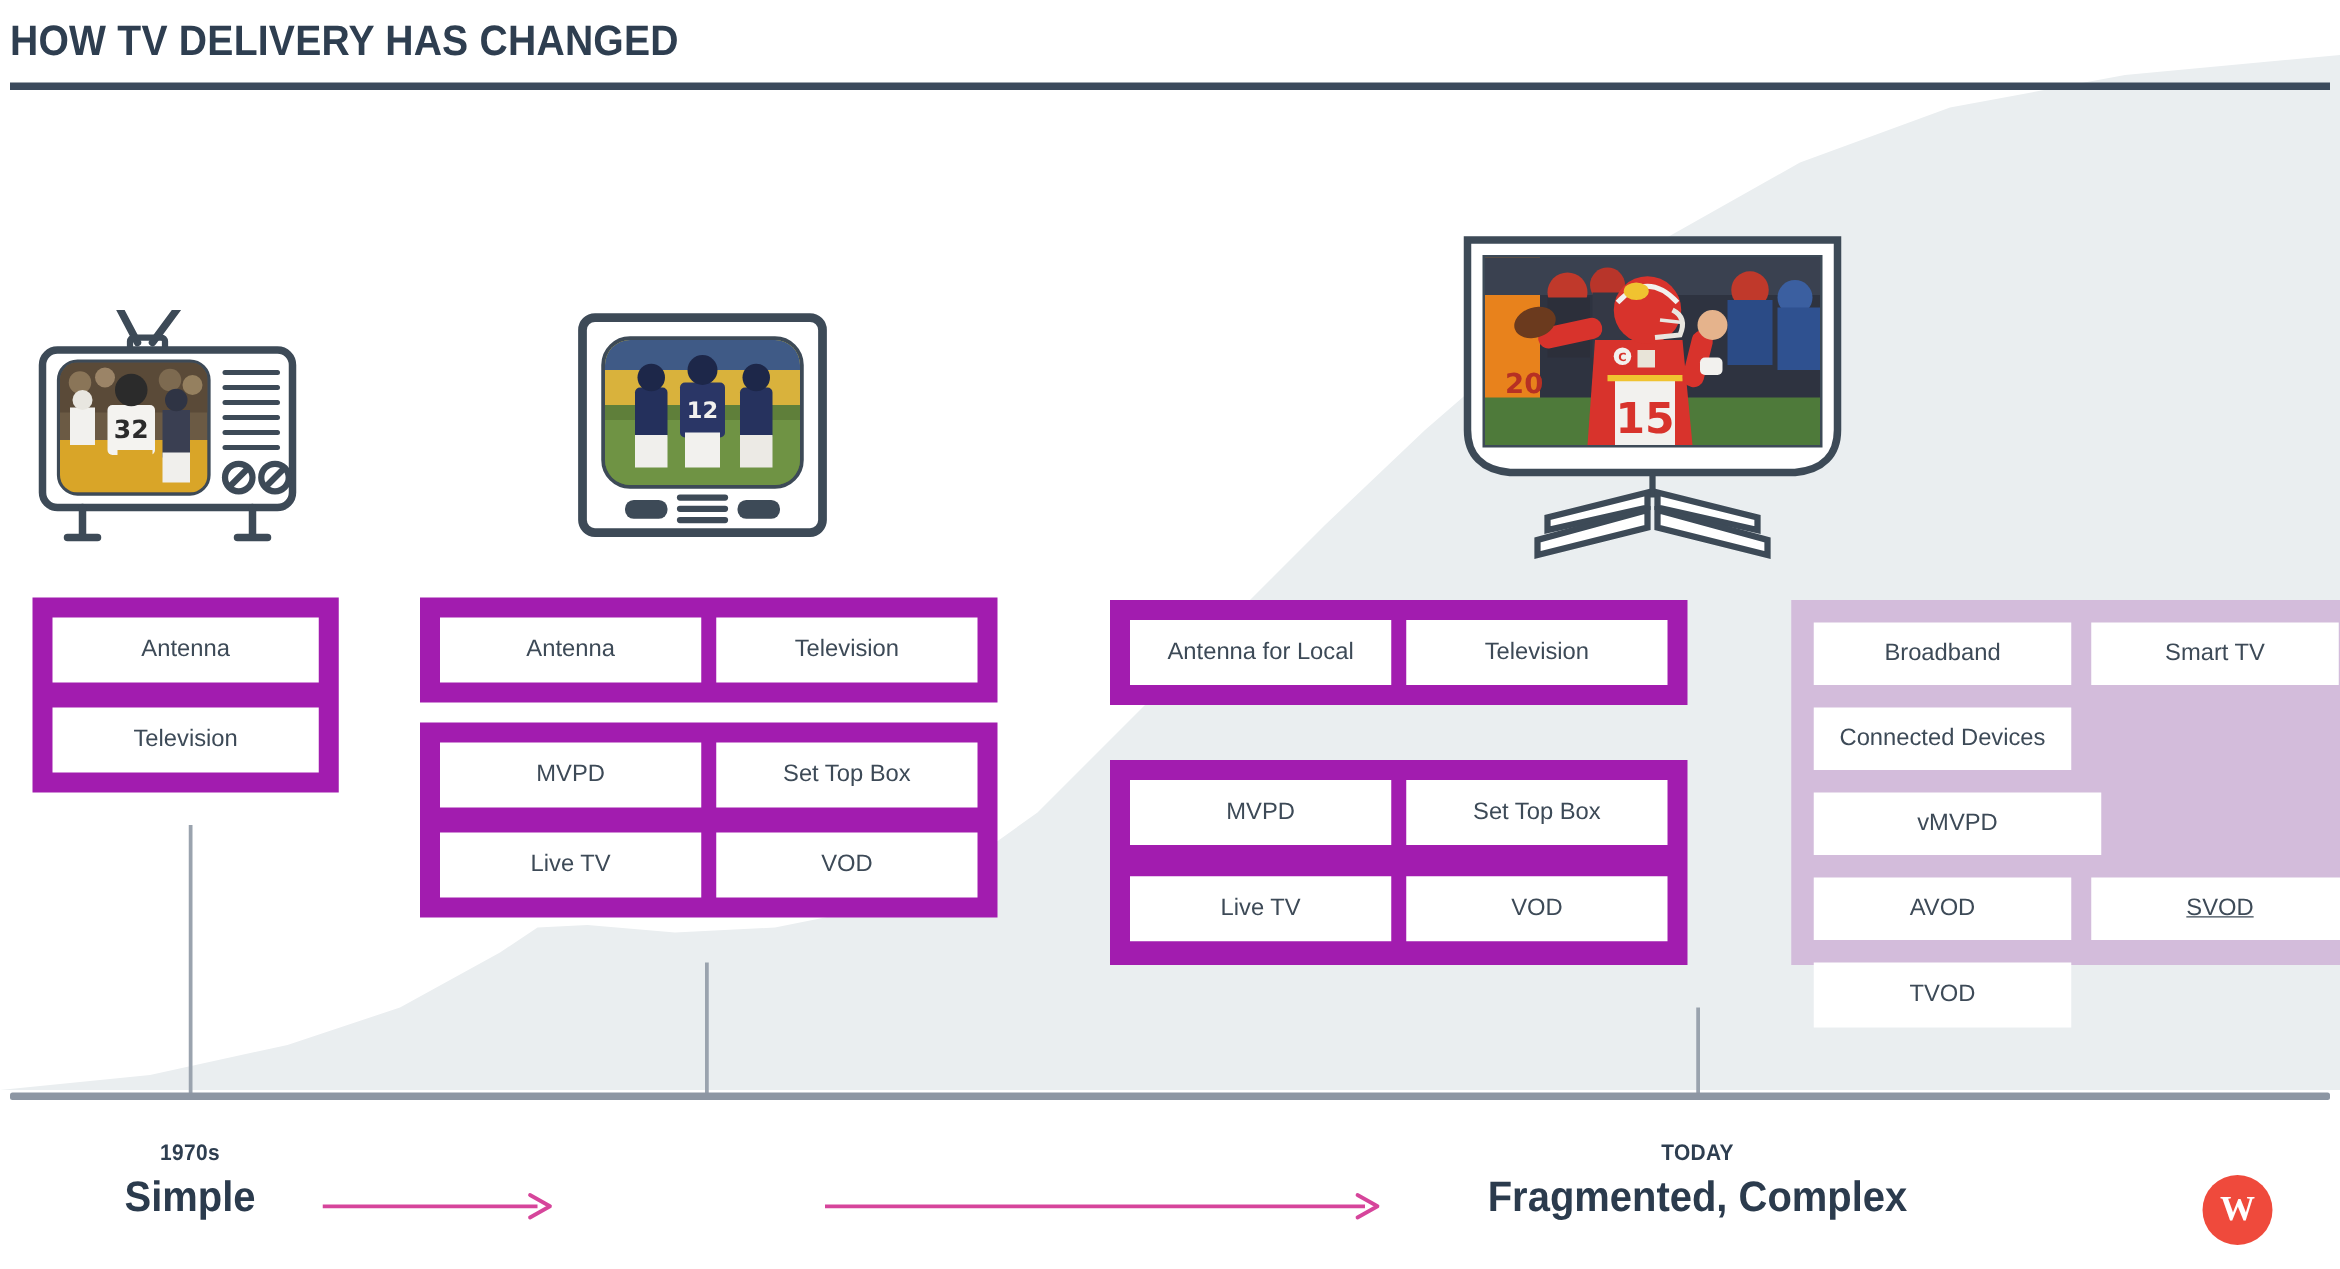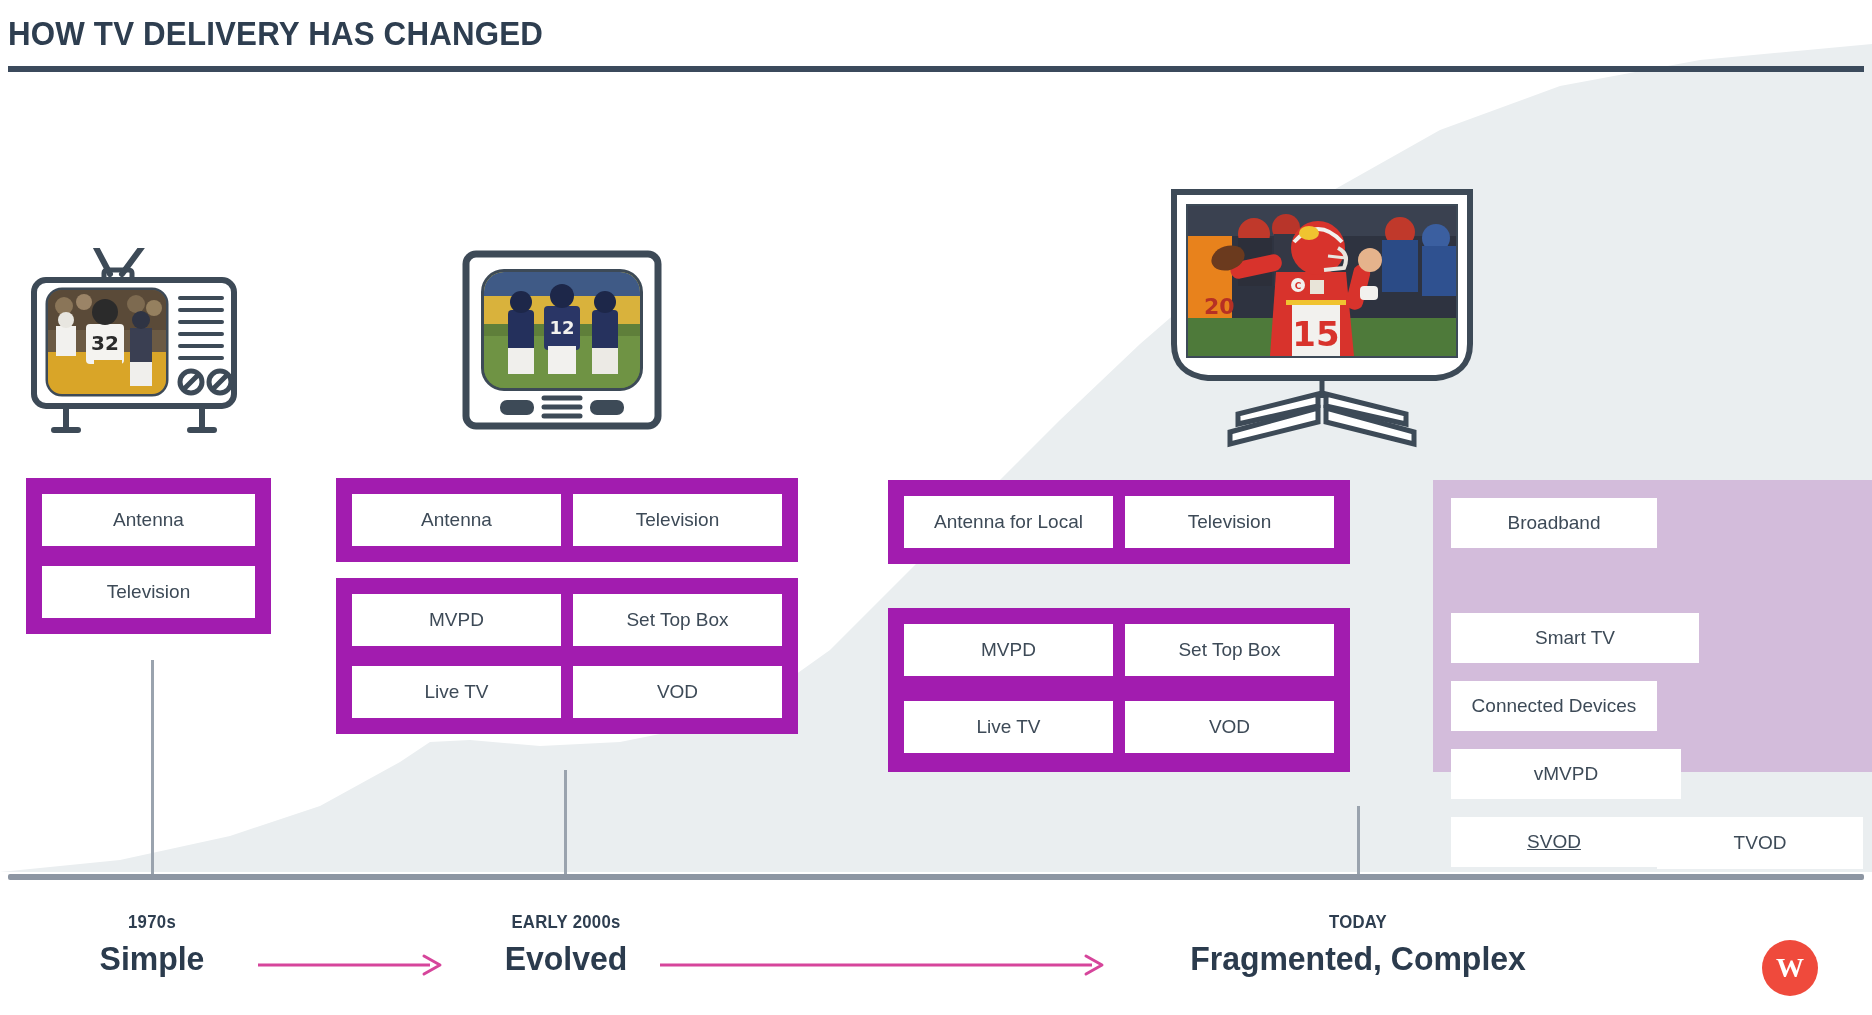--- a/index.html
+++ b/index.html
@@ -300,46 +300,43 @@
 
   <div class="panel light" style="left:888px; top:608px; width:462px; height:164px; padding:16px;">
     <div class="cell" style="width:209px;height:52px;margin-right:12px;margin-bottom:22px;">MVPD</div>
     <div class="cell" style="width:209px;height:52px;margin-bottom:22px;">Set Top Box</div>
     <div class="cell" style="width:209px;height:52px;margin-right:12px;">Live TV</div>
     <div class="cell" style="width:209px;height:52px;">VOD</div>
   </div>
 
   <div class="panel dark" style="left:1433px; top:480px; width:466px; height:292px; padding:18px;">
     <div class="cell" style="width:206px;height:50px;margin-right:16px;margin-bottom:18px;">Broadband</div>
-    <div class="cell" style="width:248px;height:50px;margin-bottom:18px;margin-top:47px;">Smart TV</div>
+    <div class="cell" style="width:198px;height:50px;margin-bottom:18px;">Smart TV</div>
 
     <div class="cell" style="width:206px;height:50px;margin-right:16px;margin-bottom:18px;">Connected Devices</div>
     <div class="cell" style="width:230px;height:50px;margin-bottom:18px;text-align:right;">vMVPD</div>
 
+    <div class="cell" style="width:206px;height:50px;margin-right:16px;margin-bottom:18px;">AVOD</div>
     <div class="cell" style="width:206px;height:50px;margin-bottom:18px;text-decoration:underline;">SVOD</div>
 
     <div class="cell" style="width:206px;height:52px;margin-right:16px;">TVOD</div>
     <div class="cell empty" style="width:206px;height:50px;"></div>
   </div>
 
   <div class="tick" style="left:151px; top:660px; height:216px;"></div>
   <div class="tick" style="left:564px; top:770px; height:106px;"></div>
   <div class="tick" style="left:1357px; top:806px; height:70px;"></div>
 
   <div class="baseline"></div>
 
   <div class="era" style="left:32px; top:912px; width:240px;">
     <div class="era-year">1970s</div>
     <div class="era-name">Simple</div>
   </div>
 
-  <div class="era" style="left:446px; top:912px; width:240px;">
-    <div class="era-year">EARLY 2000s</div>
-    <div class="era-name">Evolved</div>
-  </div>
 
   <div class="era" style="left:1118px; top:912px; width:480px;">
     <div class="era-year">TODAY</div>
     <div class="era-name">Fragmented, Complex</div>
   </div>
 
   <svg class="arrow" style="left:258px; top:950px; width:190px; height:30px;" viewBox="0 0 190 30" xmlns="http://www.w3.org/2000/svg">
     <line x1="0" y1="15" x2="172" y2="15" stroke="#d6459b" stroke-width="3"></line>
     <path d="M 166,6 L 182,15 L 166,24" fill="none" stroke="#d6459b" stroke-width="3" stroke-linecap="round" stroke-linejoin="round"></path>
   </svg>

